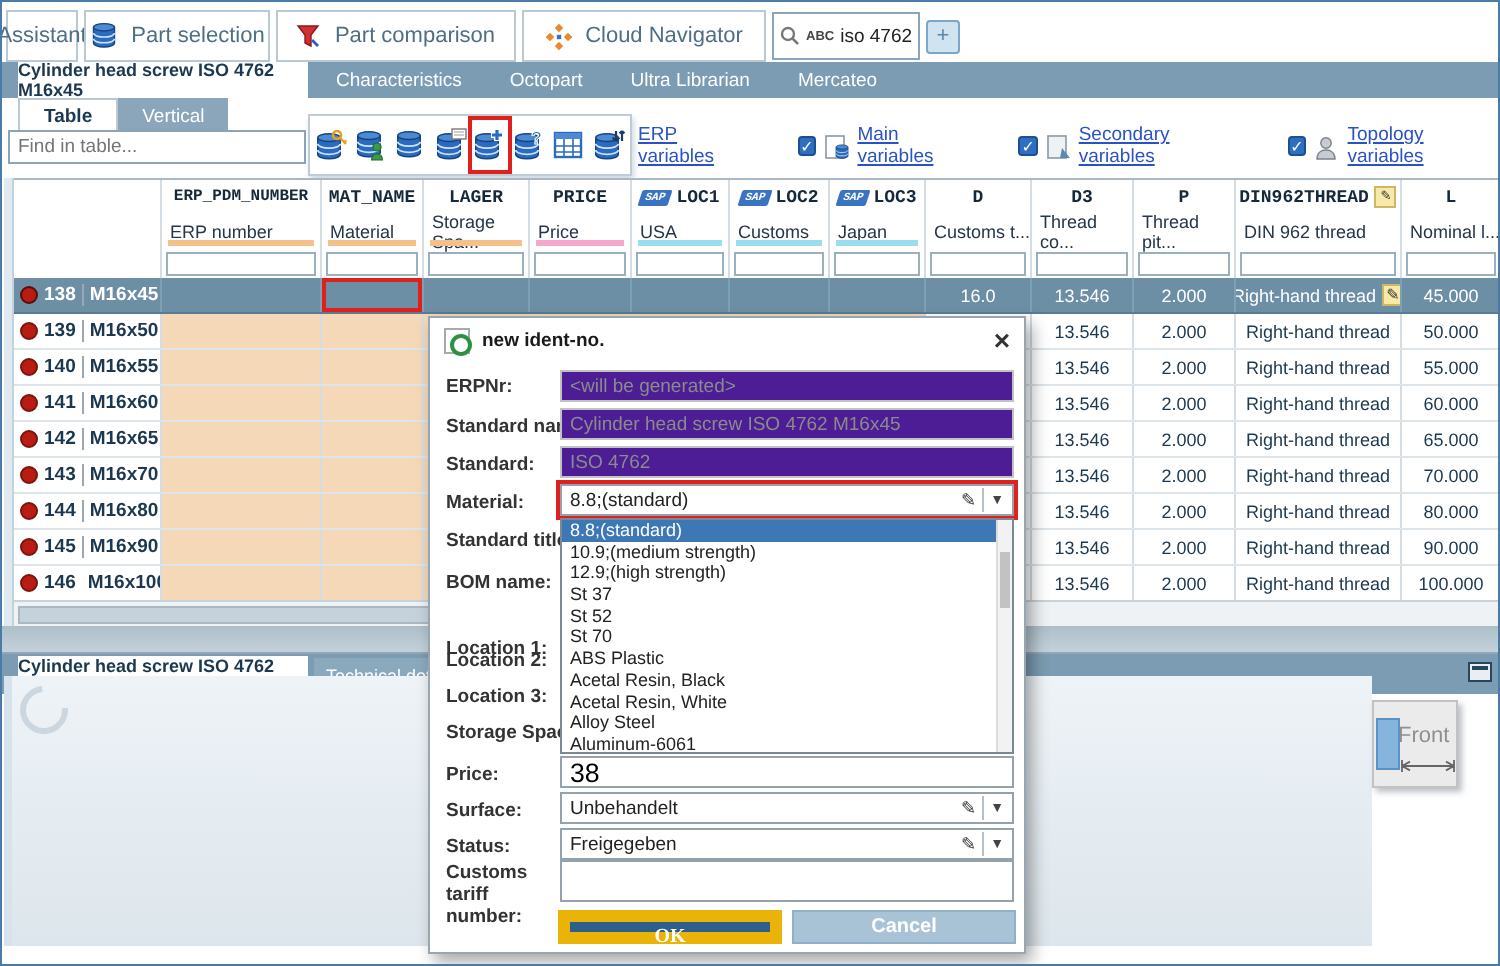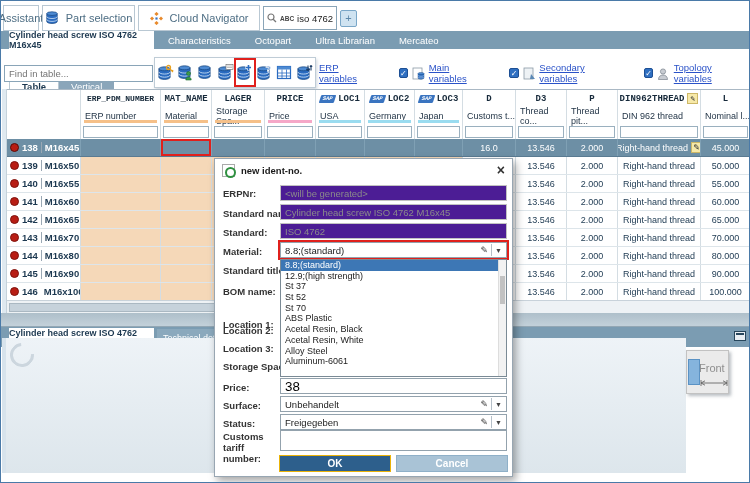--- a/index.html
+++ b/index.html
@@ -21,21 +21,21 @@
 
   
   .subbar { position:absolute; top:30px; left:0; width:750px; height:18px; background:#7b9cb2;
     display:flex; align-items:center; color:#fff; }
   .whitetab { width:145px; height:18px; background:#fff; color:#1c3850; font-weight:bold;
     font-size:9px; display:flex; align-items:center; justify-content:center; margin-left:8px; }
   .subitems { display:flex; gap:24px; margin-left:14px; font-size:9.5px; }
 
   
   .viewtabs { position:absolute; top:48px; left:8px; height:18px; display:flex; }
-  .vtab { padding:0 12px; height:18px; display:flex; align-items:center; font-size:9.5px;margin-top:28px; }
+  .vtab { padding:0 12px; height:18px; display:flex; align-items:center; font-size:9.5px; }
   .vtab.active { background:#fff; border:1px solid #b9c8d3; border-bottom:none; font-weight:bold; color:#1c3850; }
   .vtab.inactive { background:#8ba6ba; color:#fff; }
 
   .findbox { position:absolute; top:64px; left:3px; width:149px; height:17px;
     border:1px solid #8aa5b8; font-size:9.5px; color:#777; padding:0 4px;
     font-family:"Liberation Sans",sans-serif; }
 
   
   .island { position:absolute; top:56px; left:153px; width:162px; height:31px; background:#fff;
     border:1px solid #bfccd6; box-shadow:1px 2px 3px rgba(120,140,160,.35);
@@ -123,21 +123,21 @@
   .tools .car { font-size:7px; color:#444; }
   .dd { position:absolute; left:65px; top:100px; width:227px; height:118px; background:#fff;
     border:1px solid #7a8a95; z-index:5; }
   .dd-item { height:10.7px; line-height:10.5px; padding-left:4px; font-size:9px; white-space:nowrap; overflow:hidden; }
   .dd-item.sel { background:#3d77b5; color:#fff; }
   .dd-sb { position:absolute; right:0; top:0; bottom:0; width:8px; background:#f2f2f2; border-left:1px solid #ddd; }
   .dd-thumb { position:absolute; top:16px; right:1px; width:5px; height:28px; background:#c2c2c2; }
   .cust { height:21px; }
   .btn { position:absolute; top:296px; height:17px; color:#fff; font-weight:bold;
     text-align:center; line-height:16px; font-size:10px; }
-  .btn-ok { left:64px; width:112px; background:#2d5f8c; border:1px solid #eab308; }
+  .btn-ok { left:64px; width:112px; background:#2d5f8c; border:6px solid #eab308;font-family:Liberation Serif, serif; }
   .btn-cancel { left:181px; width:112px; background:#a9c3d6; border:1px solid #8fb0c8; }
 </style>
 </head>
 <body>
 
 <svg width="0" height="0" style="position:absolute">
   <defs>
     <symbol id="db" viewBox="0 0 16 16">
       <path d="M2 3v9c0 1.3 2.7 2.3 6 2.3s6-1 6-2.3V3" fill="#2a6bc0" stroke="#15457f" stroke-width="0.8"></path>
       <ellipse cx="8" cy="3" rx="6" ry="2.1" fill="#4d8ad2" stroke="#15457f" stroke-width="0.8"></ellipse>
@@ -151,20 +151,27 @@
   <div class="toptabs">
     <div class="tab" style="width:36px">
       <span>Assistant</span>
     </div>
     <div class="tab" style="width:93px">
       <svg width="14" height="14">
           <use href="#db"></use>
         </svg>
       <span>Part selection</span>
     </div>
+    <div class="tab" style="width:120px">
+      <svg width="12" height="13">
+        <path d="M1 1h10L7.5 5.5V11l-3-1.5V5.5z" fill="#d03030" stroke="#8a1a1a" stroke-width="0.7"></path>
+        <path d="M8 8l3 3" stroke="#2a5bd7" stroke-width="1.4"></path>
+      </svg>
+      <span>Part comparison</span>
+    </div>
     <div class="tab" style="width:122px">
       <svg width="13" height="13">
         <rect x="5" y="0.5" width="3" height="3" fill="#e8892a" transform="rotate(45 6.5 2)"></rect>
         <rect x="5" y="9.5" width="3" height="3" fill="#e8892a" transform="rotate(45 6.5 11)"></rect>
         <rect x="0.5" y="5" width="3" height="3" fill="#e8892a" transform="rotate(45 2 6.5)"></rect>
         <rect x="9.5" y="5" width="3" height="3" fill="#e8892a" transform="rotate(45 11 6.5)"></rect>
         <rect x="5.4" y="5.4" width="2.2" height="2.2" fill="#3a74c0"></rect>
       </svg>
       <span>Cloud Navigator</span>
     </div>
@@ -330,21 +337,21 @@
         </div>
       <div class="hc cw4">
           <span>Price</span>
           <span class="ul ul-pink"></span>
         </div>
       <div class="hc cw5">
           <span>USA</span>
           <span class="ul ul-cyan"></span>
         </div>
       <div class="hc cw6">
-          <span>Germany</span>
+          <span>Customs</span>
           <span class="ul ul-cyan"></span>
         </div>
       <div class="hc cw7">
           <span>Japan</span>
           <span class="ul ul-cyan"></span>
         </div>
       <div class="hc cw8">
           <span>Customs t...</span>
         </div>
       <div class="hc cw9">
@@ -639,20 +646,21 @@
 
     <div class="dlg-label" style="top:106px">Standard title:</div>
     <div class="dlg-label" style="top:127px">BOM name:</div>
     <div class="dlg-label" style="top:160px">Location 1:</div>
     <div class="dlg-label" style="top:166px">Location 2:</div>
     <div class="dlg-label" style="top:184px">Location 3:</div>
     <div class="dlg-label" style="top:202px">Storage Space:</div>
 
     <div class="dd">
       <div class="dd-item sel">8.8;(standard)</div>
+      <div class="dd-item">10.9;(medium strength)</div>
       <div class="dd-item">12.9;(high strength)</div>
       <div class="dd-item">St 37</div>
       <div class="dd-item">St 52</div>
       <div class="dd-item">St 70</div>
       <div class="dd-item">ABS Plastic</div>
       <div class="dd-item">Acetal Resin, Black</div>
       <div class="dd-item">Acetal Resin, White</div>
       <div class="dd-item">Alloy Steel</div>
       <div class="dd-item">Aluminum-6061</div>
       <div class="dd-sb">

